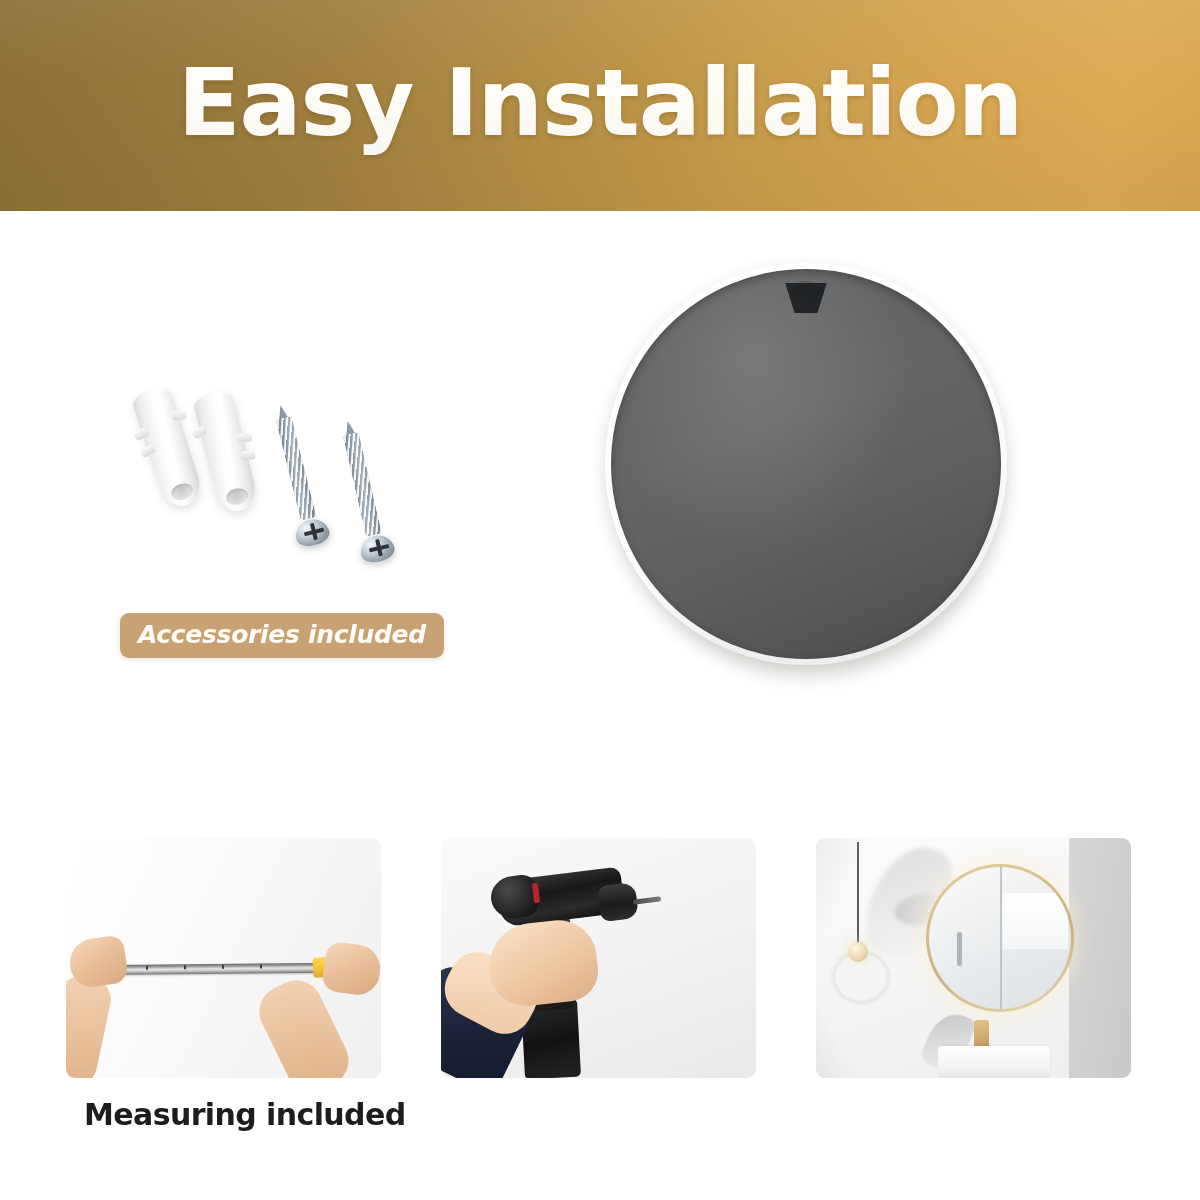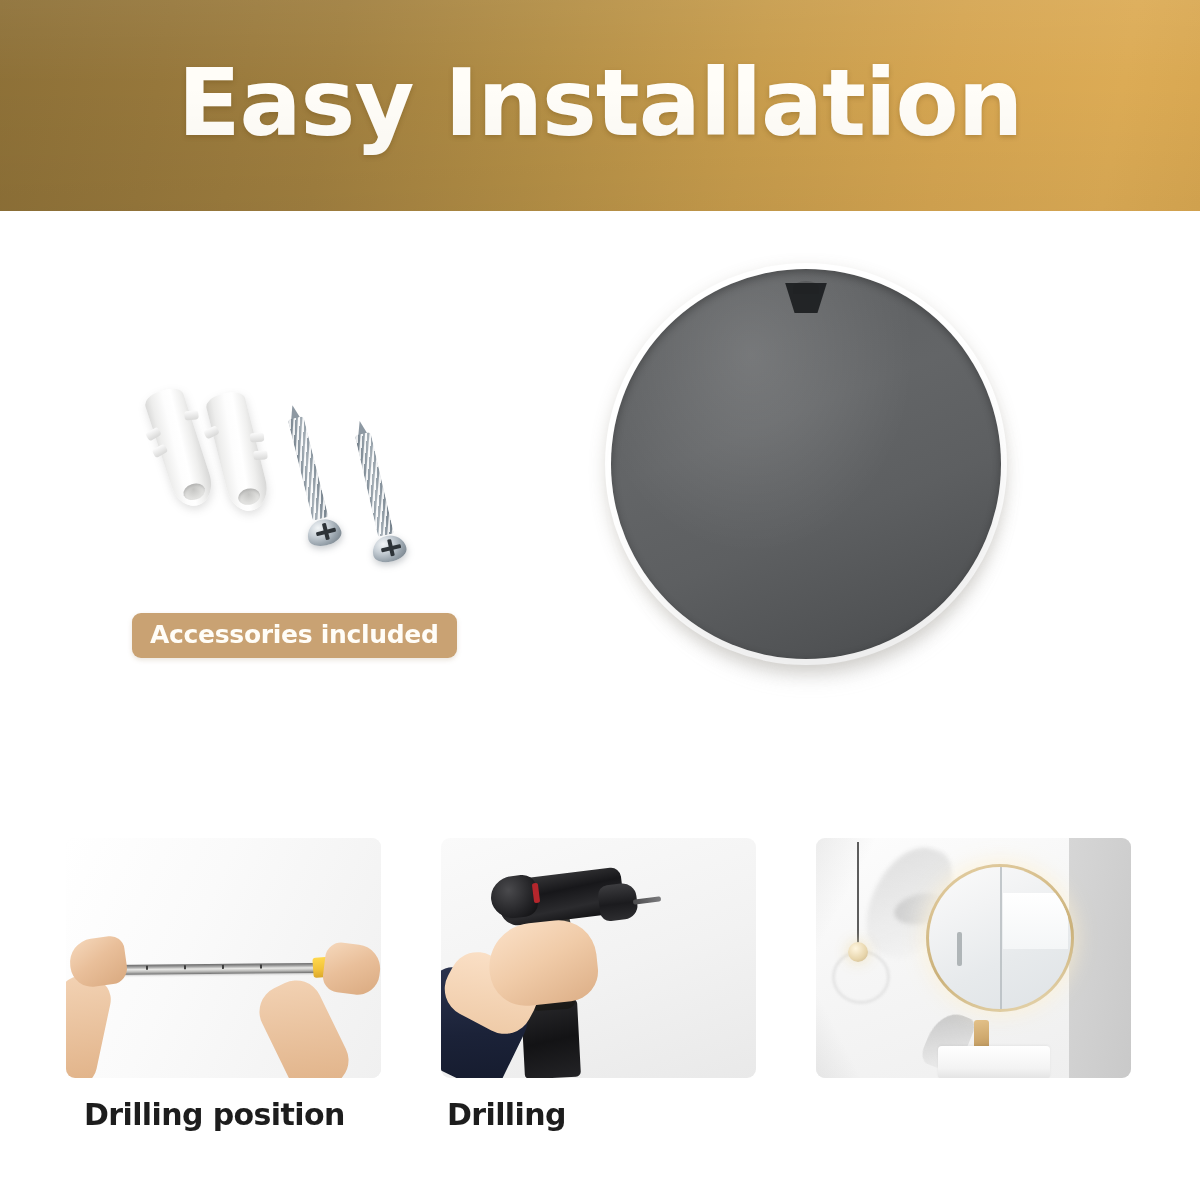--- a/index.html
+++ b/index.html
@@ -57,24 +57,25 @@
     font-size: 92px;
     line-height: 1;
     letter-spacing: -1px;
     white-space: nowrap;
     text-shadow: 0 2px 5px rgba(90,60,10,0.28);
   }
 
   
   #accessories-group {
     position: absolute;
-    left: 132px;
+    left: 120px;
     top: 370px;
     width: 340px;
     height: 310px;
+    font-style: italic;
   }
   .hw-stage {
     position: absolute;
     left: 0; top: 0;
     width: 340px;
     height: 200px;
   }
 
   
   .anchor {
@@ -669,37 +670,36 @@
     <div class="tape">
       <div class="tape-tick" style="left:38px;"></div>
       <div class="tape-tick" style="left:76px;"></div>
       <div class="tape-tick" style="left:114px;"></div>
       <div class="tape-tick" style="left:152px;"></div>
     </div>
     <div class="tape-end"></div>
     <div class="hand hand-left"></div>
     <div class="hand hand-right"></div>
   </div>
-  <div class="step-caption" id="caption-1">Drilling position</div>
+  <div class="step-caption" id="caption-1">Measuring included</div>
 </div>
 
 <div class="step-col" id="step-col-2">
   <div class="step-photo" id="photo-drill">
     <div class="drill-battery"></div>
     <div class="drill-grip"></div>
     <div class="drill-body"></div>
     <div class="drill-motor"></div>
     <div class="drill-redstripe"></div>
     <div class="drill-chuck"></div>
     <div class="drill-bit"></div>
     <div class="sleeve"></div>
     <div class="arm"></div>
     <div class="hand-grip"></div>
   </div>
-  <div class="step-caption" id="caption-2">Drilling</div>
 </div>
 
 <div class="step-col" id="step-col-3">
   <div class="step-photo" id="photo-wall">
     <div class="marble">
       <div class="marble-vein-a"></div>
       <div class="marble-vein-b"></div>
     </div>
     <div class="rightwall"></div>
     <div class="pendant-cord"></div>

